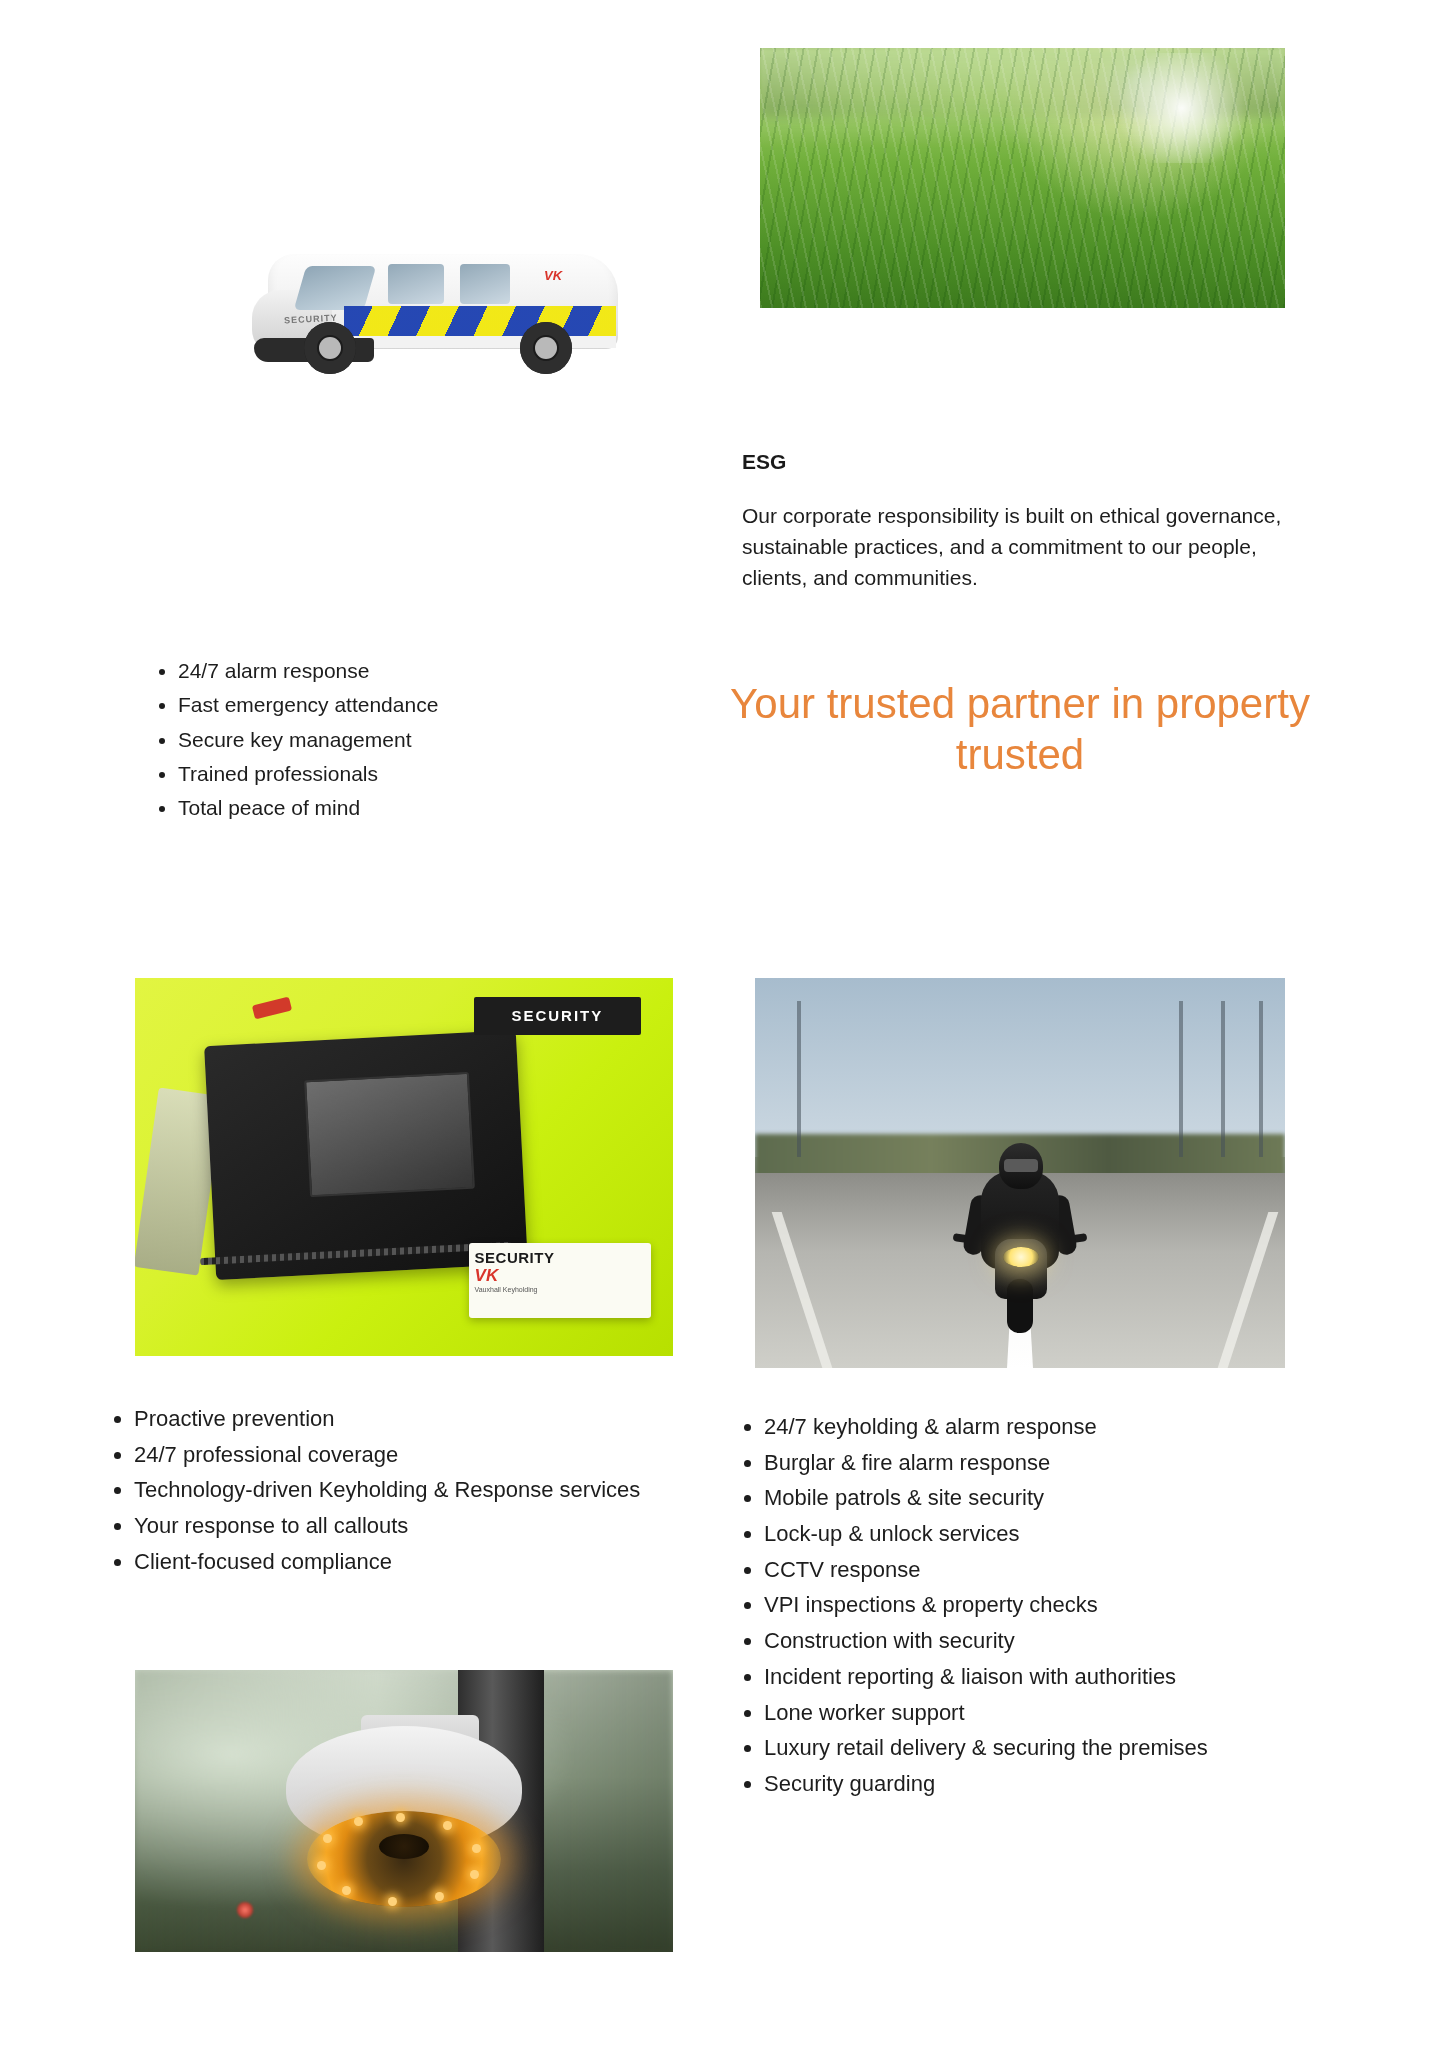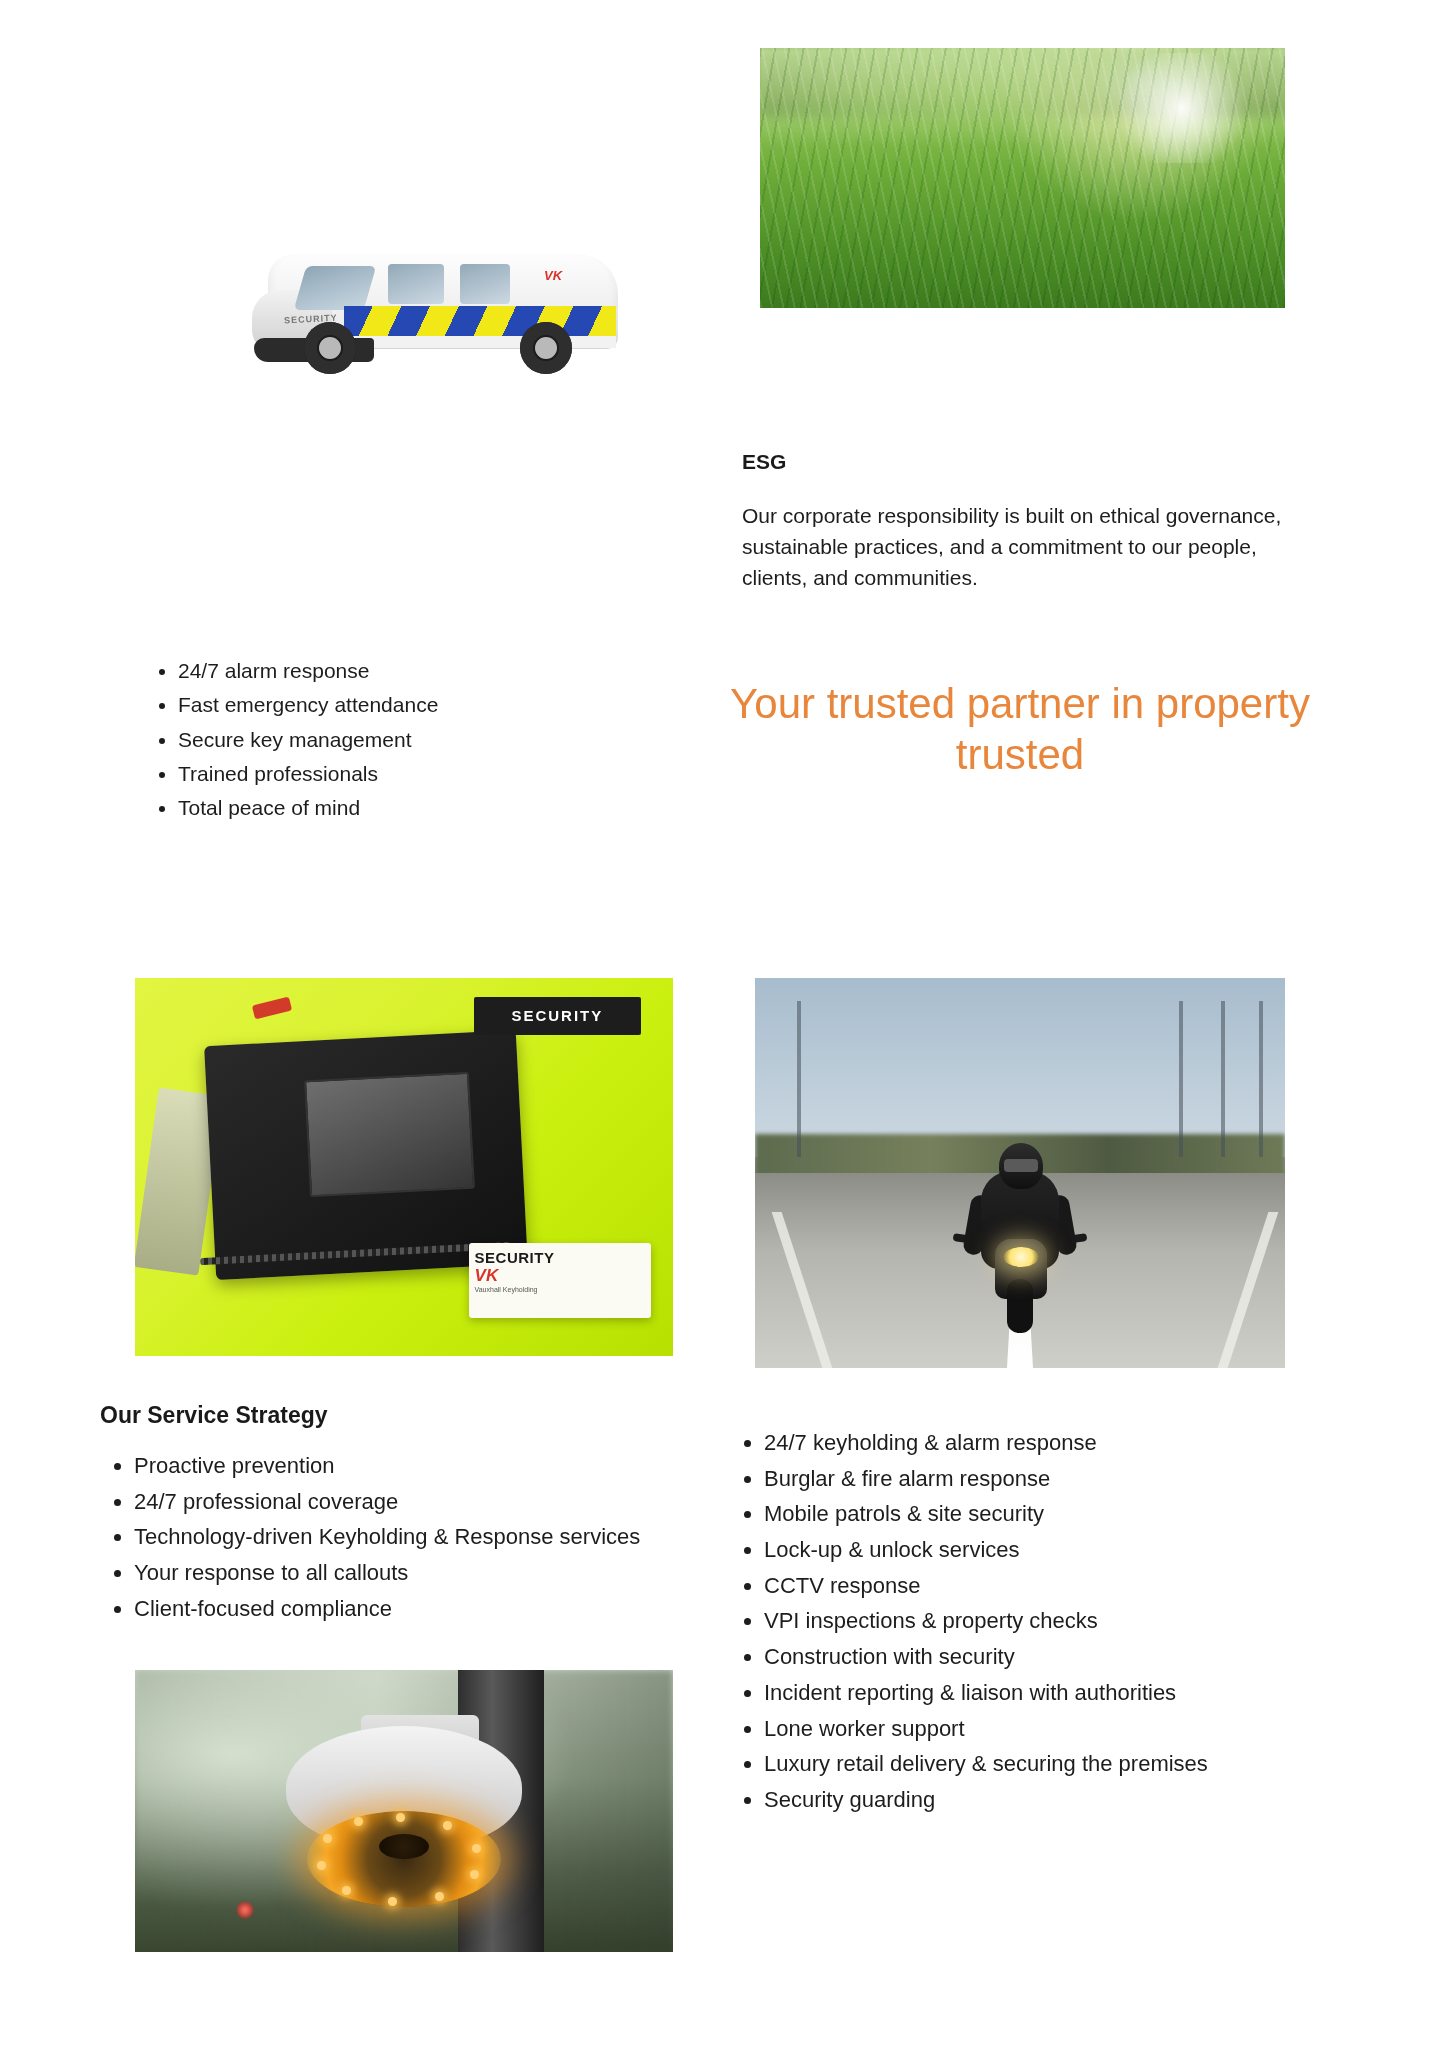--- a/index.html
+++ b/index.html
@@ -466,21 +466,20 @@
       <div class="rider-body"></div>
       <div class="helmet"></div>
       <div class="visor"></div>
       <div class="fairing"></div>
       <div class="wheel-f"></div>
       <div class="headlamp"></div>
     </div>
   </div>
 
   <div class="block" style="left:100px; top:1382px; width:610px;">
-    <div class="heading" style="font-size:23px;">Our Service Strategy</div>
     <ul class="bullets" style="margin-top:22px; font-size:22px; color:#1d1d1d; padding-left:34px;">
       <li>Proactive prevention</li>
       <li>24/7 professional coverage</li>
       <li>Technology-driven Keyholding &amp; Response services</li>
       <li>Your response to all callouts</li>
       <li>Client-focused compliance</li>
     </ul>
   </div>
 
   <div class="photo cctv" style="left:135px; top:1670px; width:538px; height:282px;">
@@ -498,21 +497,21 @@
       <div class="led" style="left:18%; top:78%;"></div>
       <div class="led" style="left:5%; top:52%;"></div>
       <div class="led" style="left:8%; top:24%;"></div>
       <div class="led" style="left:24%; top:6%;"></div>
       <div class="lens"></div>
     </div>
     <div class="red-dot"></div>
   </div>
 
   <div class="block" style="left:730px; top:1400px; width:620px;">
-    <ul class="bullets" style="margin-top:28px; font-size:22px; color:#1d1d1d; padding-left:34px;">
+    <ul class="bullets" style="margin-top:12px; font-size:22px; color:#1d1d1d; padding-left:34px;">
       <li>24/7 keyholding &amp; alarm response</li>
       <li>Burglar &amp; fire alarm response</li>
       <li>Mobile patrols &amp; site security</li>
       <li>Lock-up &amp; unlock services</li>
       <li>CCTV response</li>
       <li>VPI inspections &amp; property checks</li>
       <li>Construction with security</li>
       <li>Incident reporting &amp; liaison with authorities</li>
       <li>Lone worker support</li>
       <li>Luxury retail delivery &amp; securing the premises</li>

